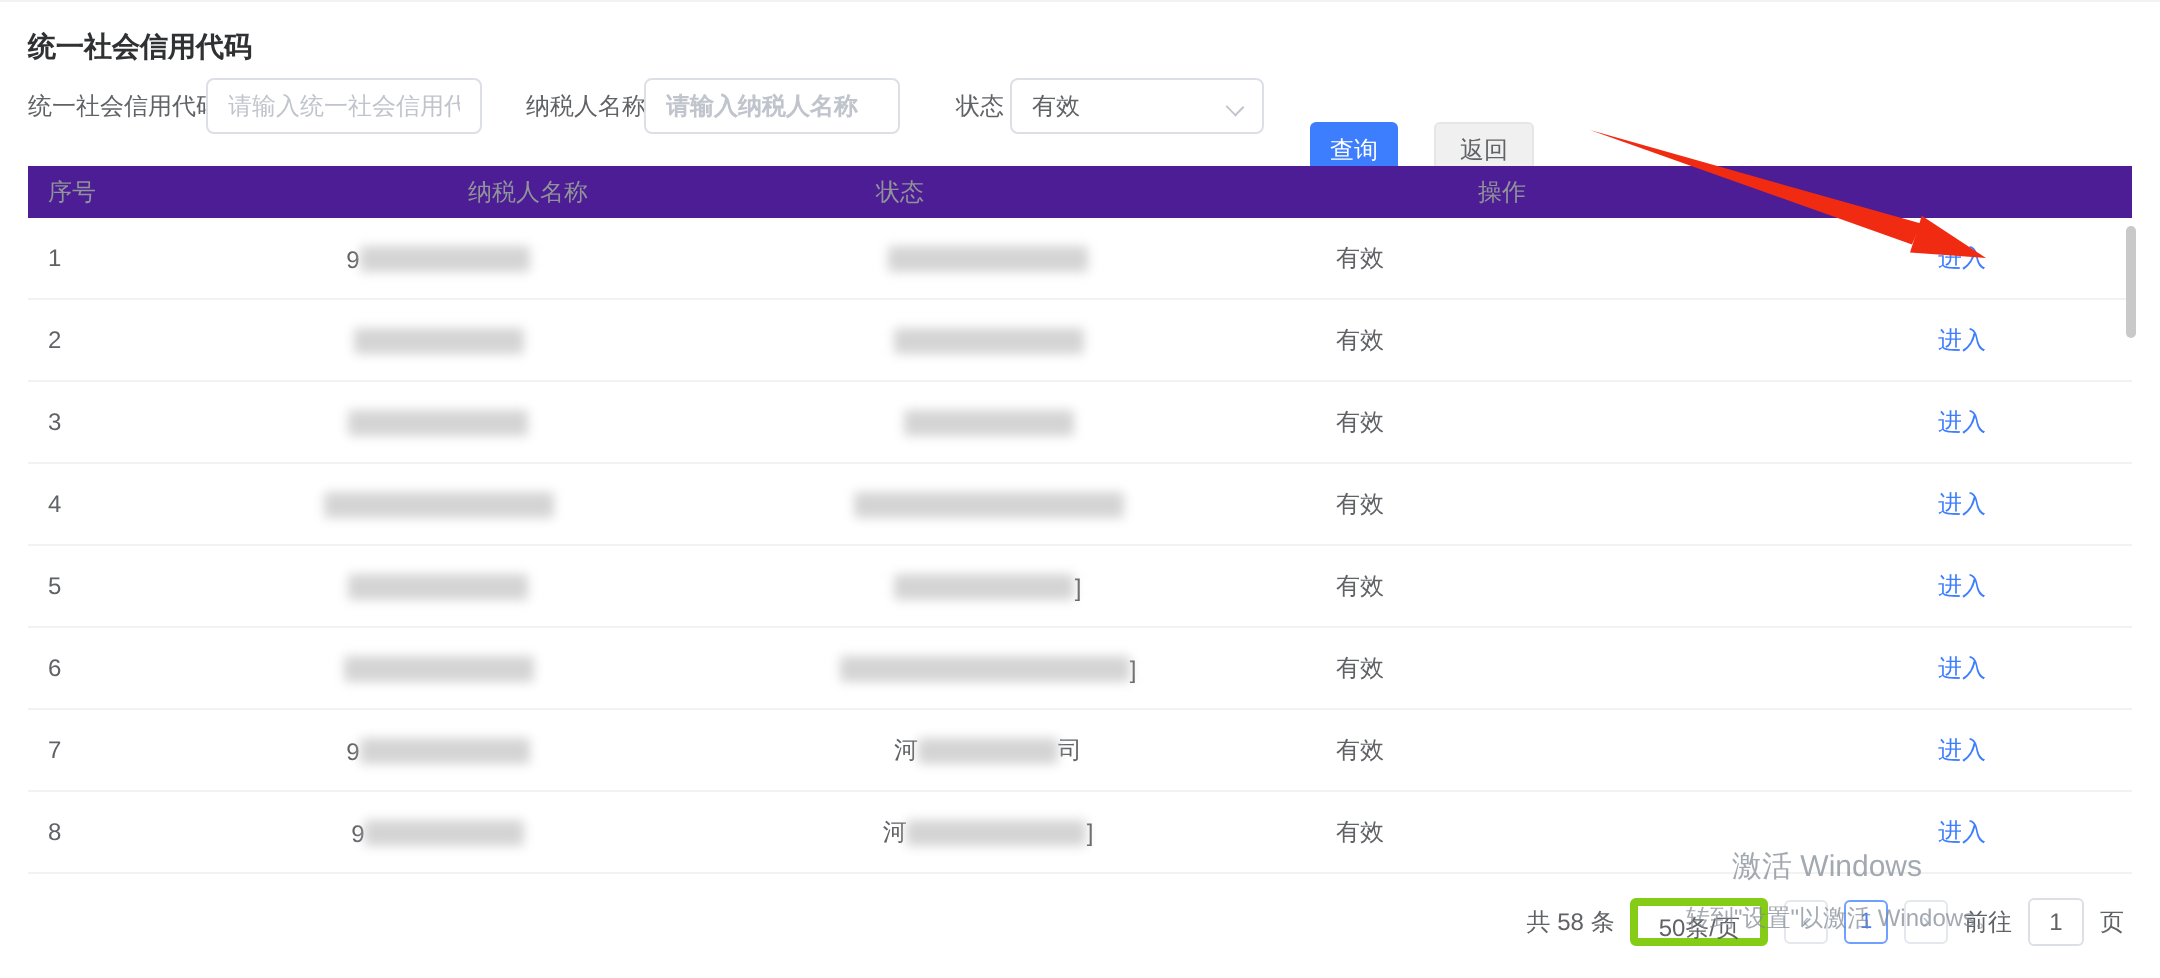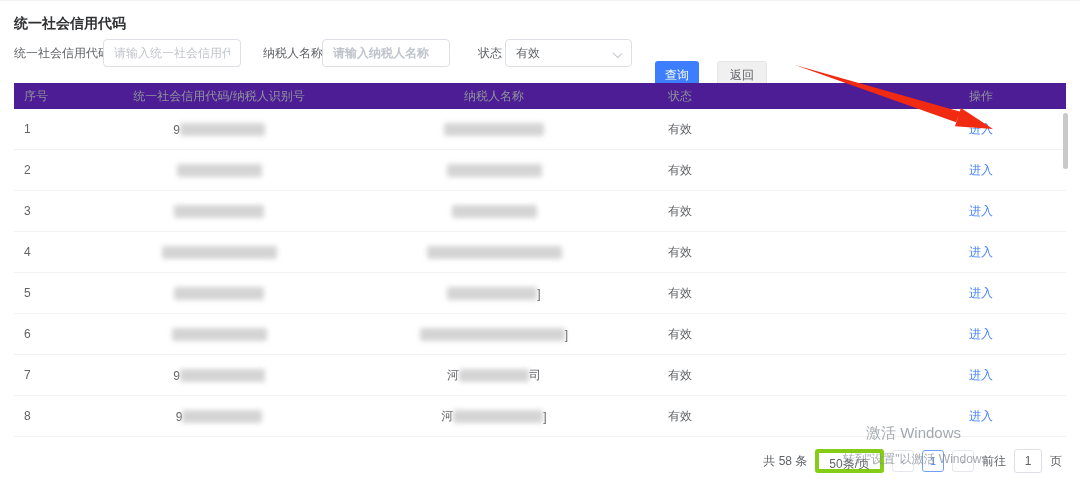--- a/index.html
+++ b/index.html
@@ -122,21 +122,20 @@
     <span>有效</span>
     <span class="chevron-down"></span>
   </div>
   <button class="btn btn-query">查询</button>
   <button class="btn btn-back">返回</button>
 </div>
 
 <div class="table">
   <div class="thead">
     <div class="c c1">序号</div>
-    <div class="c c2">统一社会信用代码/纳税人识别号</div>
     <div class="c c3">纳税人名称</div>
     <div class="c c4">状态</div>
     <div class="c c5">操作</div>
   </div>
   <div id="tbody">
       <div class="trow">
         <div class="c c1">1</div>
         <div class="c c2"><span class="pfx">9</span><span class="blur" style="width: 85px;"></span></div>
         <div class="c c3"><span class="blur" style="width: 100px;"></span></div>
         <div class="c c4">有效</div>

